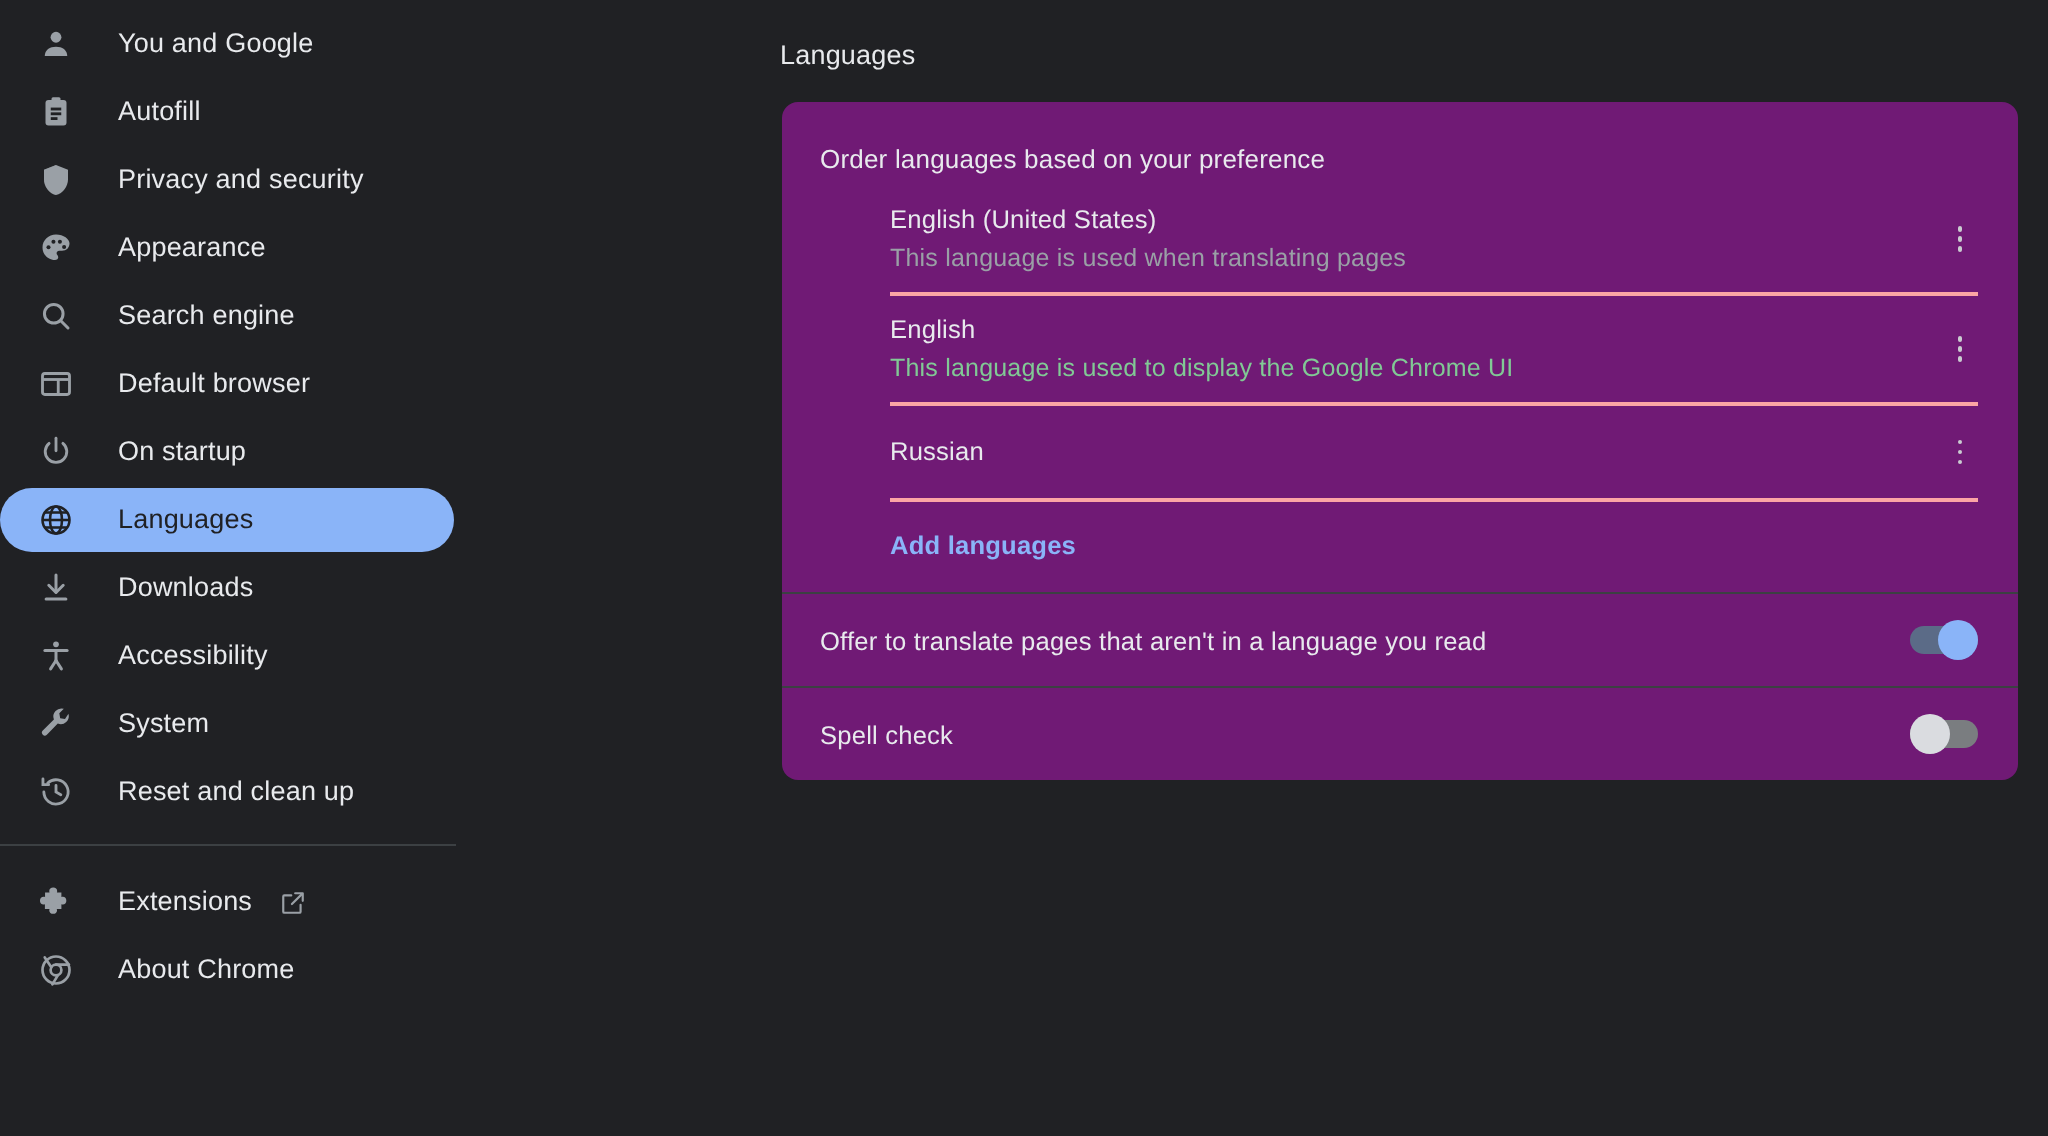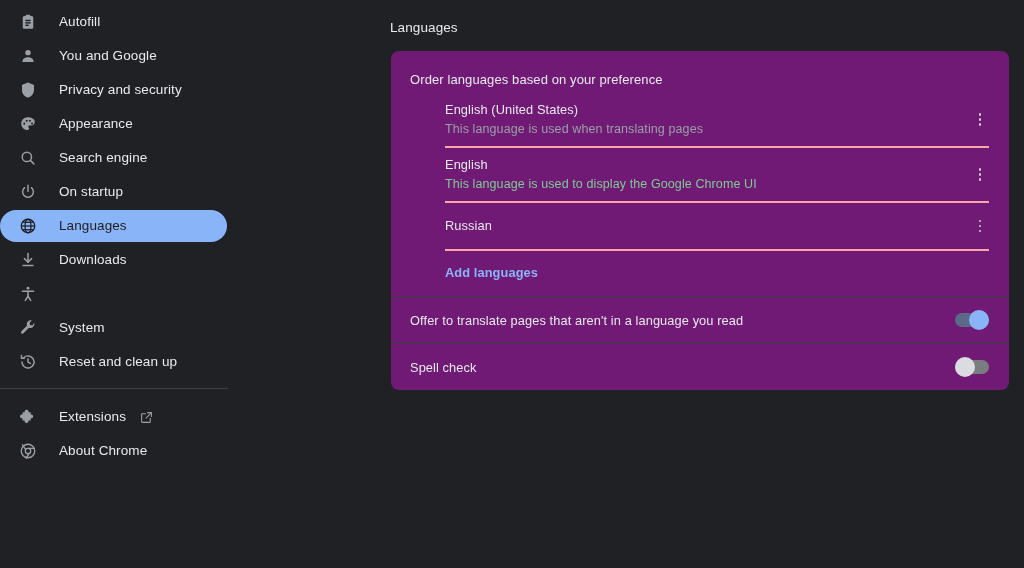--- a/index.html
+++ b/index.html
@@ -223,44 +223,44 @@
 </style>
 </head>
 <body>
 
 <div id="app">
 
   <nav id="sidebar">
 
     <div class="nav-item">
       <span class="nav-icon">
+        <svg width="18" height="18" viewBox="0 0 24 24" fill="currentColor">
+            <circle cx="12" cy="7.5" r="3.6"></circle>
+            <path d="M4.5 20c0-4.1 3.4-6.2 7.5-6.2s7.5 2.1 7.5 6.2z"></path>
+          </svg>
+      </span>
+      <span class="nav-label">You and Google</span>
+    </div>
+
+    <div class="nav-item">
+      <span class="nav-icon">
         <svg width="18" height="18" viewBox="0 0 24 24" fill="none" stroke="currentColor" stroke-width="1.9">
             <rect x="5" y="4" width="14" height="17" rx="2" fill="currentColor" stroke="none"></rect>
             <rect x="9" y="2.2" width="6" height="3.4" rx="1" fill="currentColor" stroke="none"></rect>
             <line x1="8.5" y1="10" x2="15.5" y2="10" stroke="#202124"></line>
             <line x1="8.5" y1="13.2" x2="15.5" y2="13.2" stroke="#202124"></line>
             <line x1="8.5" y1="16.4" x2="13" y2="16.4" stroke="#202124"></line>
           </svg>
       </span>
       <span class="nav-label">Autofill</span>
     </div>
 
     <div class="nav-item">
       <span class="nav-icon">
         <svg width="18" height="18" viewBox="0 0 24 24" fill="currentColor">
-            <circle cx="12" cy="7.5" r="3.6"></circle>
-            <path d="M4.5 20c0-4.1 3.4-6.2 7.5-6.2s7.5 2.1 7.5 6.2z"></path>
-          </svg>
-      </span>
-      <span class="nav-label">You and Google</span>
-    </div>
-
-    <div class="nav-item">
-      <span class="nav-icon">
-        <svg width="18" height="18" viewBox="0 0 24 24" fill="currentColor">
             <path d="M12 2 4 5.2v6.3c0 4.9 3.4 9.4 8 10.5 4.6-1.1 8-5.6 8-10.5V5.2z"></path>
             <path d="M12 2v20c-4.6-1.1-8-5.6-8-10.5V5.2z" fill="currentColor" opacity=".55"></path>
           </svg>
       </span>
       <span class="nav-label">Privacy and security</span>
     </div>
 
     <div class="nav-item">
       <span class="nav-icon">
         <svg width="18" height="18" viewBox="0 0 24 24" fill="currentColor">
@@ -277,20 +277,30 @@
     <div class="nav-item">
       <span class="nav-icon">
         <svg width="18" height="18" viewBox="0 0 24 24" fill="none" stroke="currentColor" stroke-width="2" stroke-linecap="round">
             <circle cx="10.5" cy="10.5" r="6.2"></circle>
             <line x1="15.2" y1="15.2" x2="20" y2="20"></line>
           </svg>
       </span>
       <span class="nav-label">Search engine</span>
     </div>
 
+    <div class="nav-item">
+      <span class="nav-icon">
+        <svg width="18" height="18" viewBox="0 0 24 24" fill="none" stroke="currentColor" stroke-width="1.9">
+            <rect x="3" y="5" width="18" height="14" rx="1.6"></rect>
+            <line x1="3" y1="9" x2="21" y2="9"></line>
+            <line x1="13.5" y1="9" x2="13.5" y2="19"></line>
+          </svg>
+      </span>
+      <span class="nav-label">Default browser</span>
+    </div>
 
     <div class="nav-item">
       <span class="nav-icon">
         <svg width="18" height="18" viewBox="0 0 24 24" fill="none" stroke="currentColor" stroke-width="1.9" stroke-linecap="round">
             <path d="M7.4 6.2a7.2 7.2 0 1 0 9.2 0"></path>
             <line x1="12" y1="2.8" x2="12" y2="11.2"></line>
           </svg>
       </span>
       <span class="nav-label">On startup</span>
     </div>
@@ -322,20 +332,21 @@
     <div class="nav-item">
       <span class="nav-icon">
         <svg width="18" height="18" viewBox="0 0 24 24" fill="none" stroke="currentColor" stroke-width="2" stroke-linecap="round">
             <circle cx="12" cy="4.2" r="1.9" fill="currentColor" stroke="none"></circle>
             <line x1="4.6" y1="8.4" x2="19.4" y2="8.4"></line>
             <line x1="12" y1="8.4" x2="12" y2="15"></line>
             <line x1="12" y1="15" x2="8.4" y2="20.6"></line>
             <line x1="12" y1="15" x2="15.6" y2="20.6"></line>
           </svg>
       </span>
+      <span class="nav-label">Accessibility</span>
     </div>
 
     <div class="nav-item">
       <span class="nav-icon">
         <svg width="18" height="18" viewBox="0 0 24 24" fill="currentColor">
             <path d="M20.3 5.1a5.4 5.4 0 0 1-7.1 6.6L5.9 19.1a1.9 1.9 0 0 1-2.7-2.7l7.4-7.4a5.4 5.4 0 0 1 6.6-7.1l-3 3 .6 3.2 3.2.6z"></path>
           </svg>
       </span>
       <span class="nav-label">System</span>
     </div>

